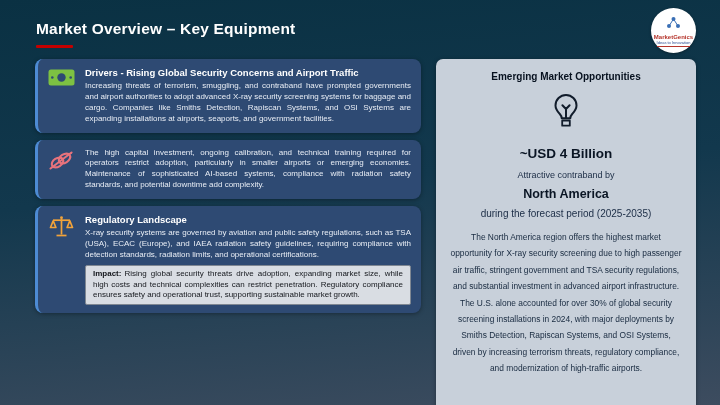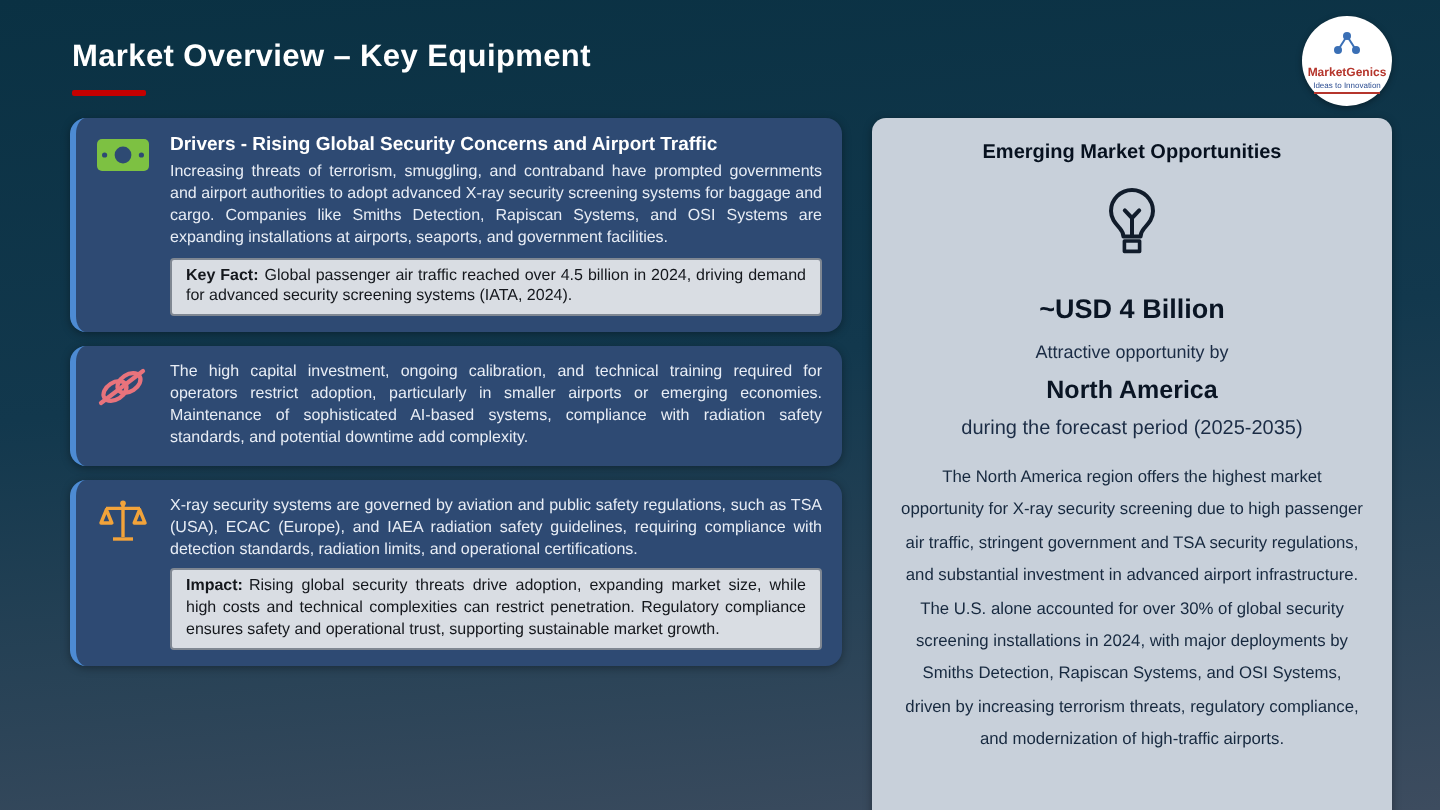--- a/index.html
+++ b/index.html
@@ -78,23 +78,20 @@
           <svg width="27" height="19" viewBox="0 0 27 19">
             <rect x="0.5" y="1.5" width="26" height="16" rx="2.5" fill="#7dc142"></rect>
             <circle cx="13.5" cy="9.5" r="4.2" fill="#2e4a73"></circle>
             <circle cx="4.3" cy="9.5" r="1.3" fill="#2e4a73"></circle>
             <circle cx="22.7" cy="9.5" r="1.3" fill="#2e4a73"></circle>
           </svg>
         </div>
         <div class="card-main">
           <div class="card-title">Drivers - Rising Global Security Concerns and Airport Traffic</div>
           <div class="card-text">Increasing threats of terrorism, smuggling, and contraband have prompted governments and airport authorities to adopt advanced X-ray security screening systems for baggage and cargo. Companies like Smiths Detection, Rapiscan Systems, and OSI Systems are expanding installations at airports, seaports, and government facilities.</div>
-          <div class="callout">
-            <span class="callout-label">Key Fact:</span><span>Global passenger air traffic reached over 4.5 billion in 2024, driving demand for advanced security screening systems (IATA, 2024).</span>
-          </div>
         </div>
       </div>
 
       <div class="card">
         <div class="card-icon">
           <svg width="26" height="23" viewBox="0 0 26 23" fill="none" stroke="#e8737c" stroke-width="2.1" stroke-linecap="round">
             <ellipse cx="9.5" cy="13.5" rx="6.3" ry="4.2" transform="rotate(-33 9.5 13.5)"></ellipse>
             <ellipse cx="16.5" cy="9.5" rx="6.3" ry="4.2" transform="rotate(-33 16.5 9.5)"></ellipse>
             <line x1="2.5" y1="19.5" x2="23.5" y2="3.5"></line>
           </svg>
@@ -109,40 +106,41 @@
           <svg width="25" height="24" viewBox="0 0 25 24" fill="none" stroke="#f2a33a" stroke-width="1.7" stroke-linejoin="round">
             <line x1="12.5" y1="3" x2="12.5" y2="19.5"></line>
             <line x1="4" y1="5.2" x2="21" y2="5.2"></line>
             <path d="M1.5 12.5 L4.2 5.8 L6.9 12.5 Z"></path>
             <path d="M18.1 12.5 L20.8 5.8 L23.5 12.5 Z"></path>
             <line x1="7.5" y1="20.5" x2="17.5" y2="20.5"></line>
             <circle cx="12.5" cy="2.6" r="1.4" fill="#f2a33a" stroke="none"></circle>
           </svg>
         </div>
         <div class="card-main">
+          <div class="card-title">Regulatory Landscape</div>
           <div class="card-text">X-ray security systems are governed by aviation and public safety regulations, such as TSA (USA), ECAC (Europe), and IAEA radiation safety guidelines, requiring compliance with detection standards, radiation limits, and operational certifications.</div>
           <div class="callout">
             <span class="callout-label">Impact:</span><span>Rising global security threats drive adoption, expanding market size, while high costs and technical complexities can restrict penetration. Regulatory compliance ensures safety and operational trust, supporting sustainable market growth.</span>
           </div>
         </div>
       </div>
 
     </div>
 
     <div class="right-panel">
       <div class="panel-title">Emerging Market Opportunities</div>
       <div class="bulb-wrap">
         <svg width="32" height="38" viewBox="0 0 32 38" fill="none" stroke="#111c2b" stroke-width="2" stroke-linejoin="round" stroke-linecap="round">
           <path d="M16 3 a10.5 10.5 0 0 1 10.5 10.5 c0 3.8 -2.3 6.2 -4.3 8.5 c-1.2 1.4 -1.9 2.6 -1.9 4.2 h-8.6 c0 -1.6 -0.7 -2.8 -1.9 -4.2 c-2 -2.3 -4.3 -4.7 -4.3 -8.5 A10.5 10.5 0 0 1 16 3 Z"></path>
           <path d="M12.4 13.2 L16 17 L19.6 13.2"></path>
           <path d="M16 17 L16 26"></path>
           <rect x="12.2" y="28.5" width="7.6" height="5.2" stroke-width="1.8"></rect>
         </svg>
       </div>
       <div class="panel-value">~USD 4 Billion</div>
-      <div class="panel-subtitle">Attractive opportunity by</div>
+      <div class="panel-subtitle">Attractive contraband by</div>
       <div class="panel-region">North America</div>
       <div class="panel-period">during the forecast period (2025-2035)</div>
       <div class="panel-desc">The North America region offers the highest market opportunity for X-ray security screening due to high passenger air traffic, stringent government and TSA security regulations, and substantial investment in advanced airport infrastructure. The U.S. alone accounted for over 30% of global security screening installations in 2024, with major deployments by Smiths Detection, Rapiscan Systems, and OSI Systems, driven by increasing terrorism threats, regulatory compliance, and modernization of high-traffic airports.</div>
     </div>
 
   </div>
 </div>
 
 </body></html>

